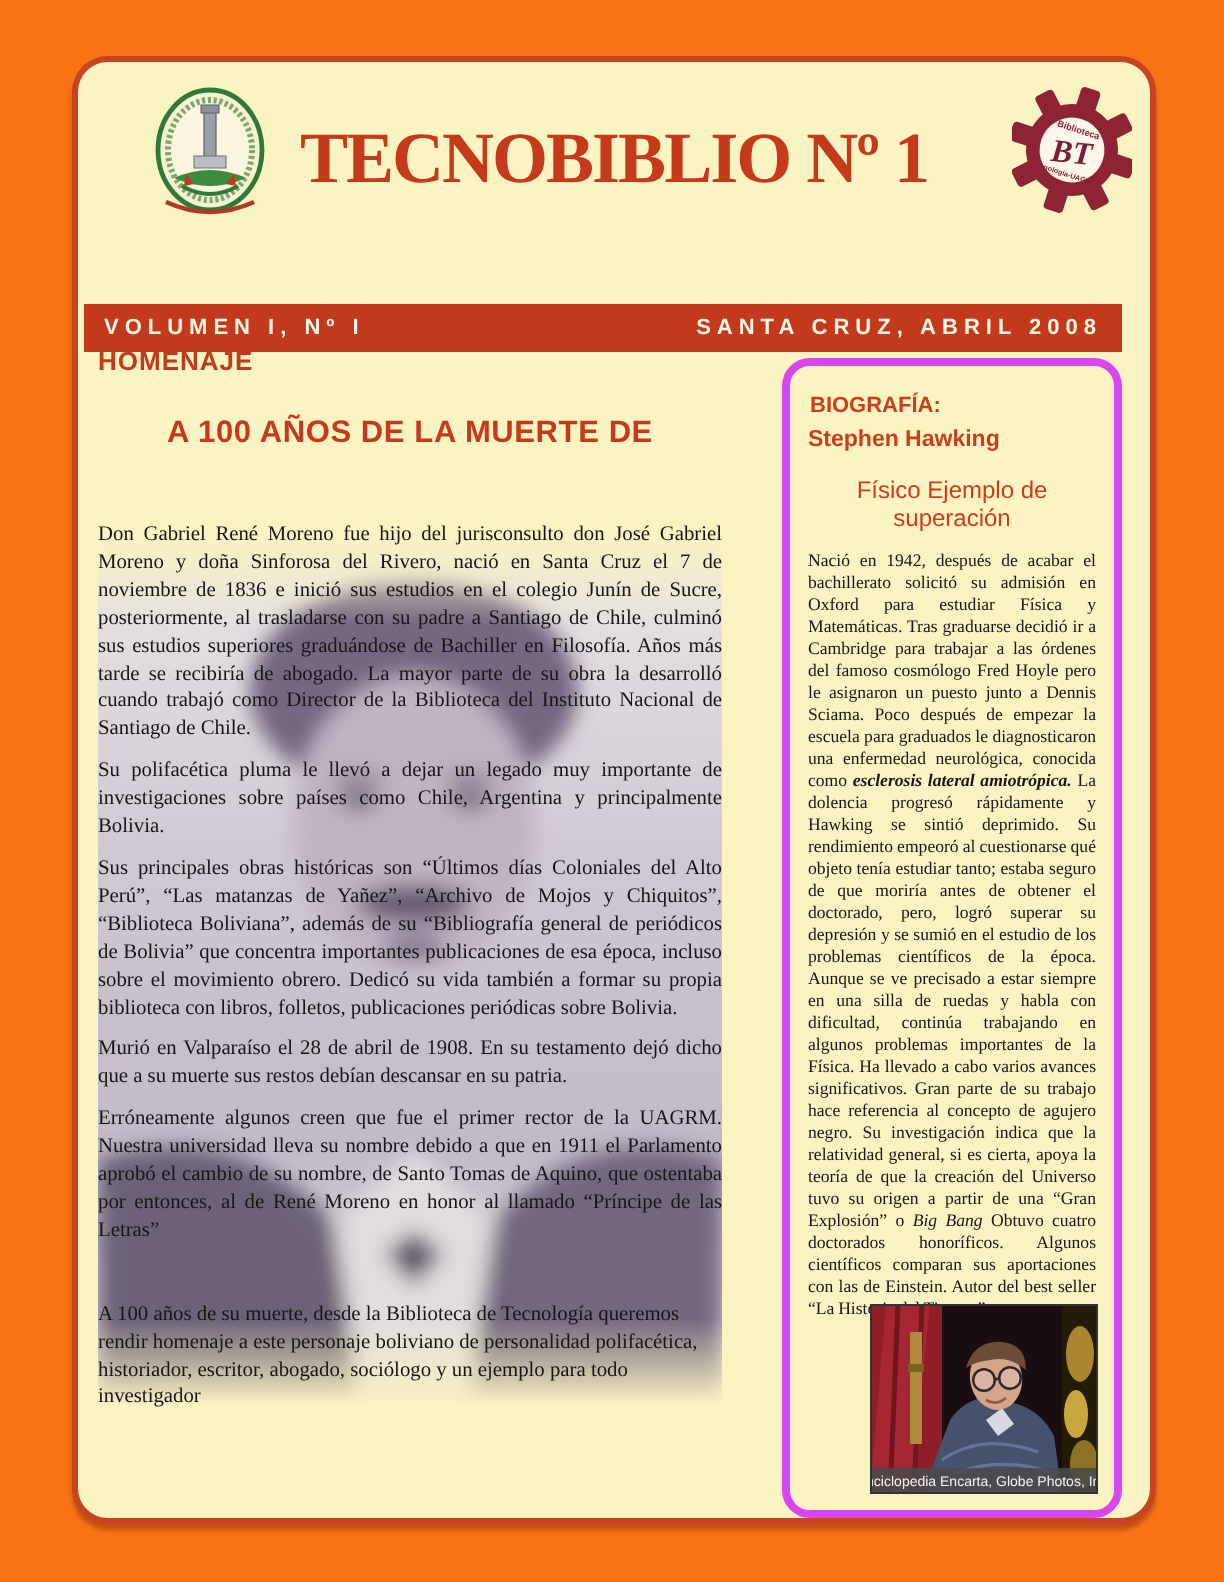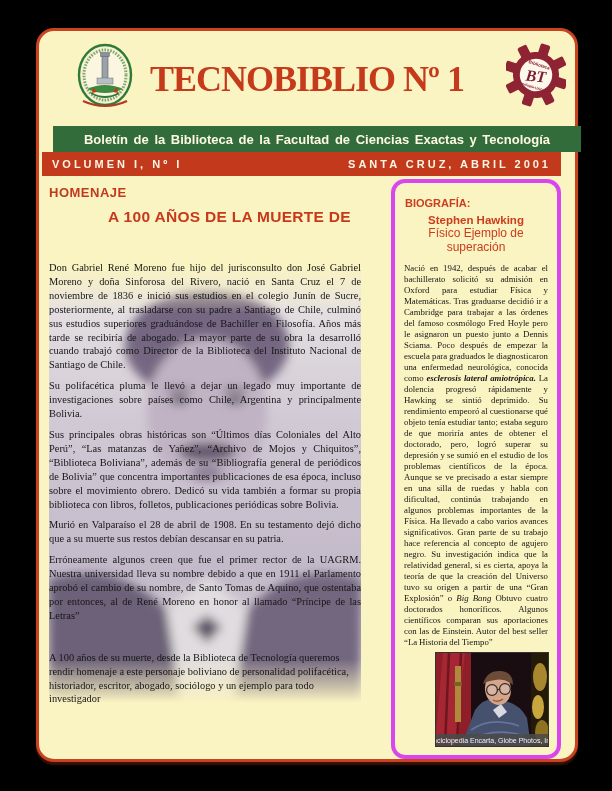--- a/index.html
+++ b/index.html
@@ -1,16 +1,16 @@
 <!DOCTYPE html>
 <html><head>
 <meta charset="utf-8">
 <style>
   html,body{margin:0;padding:0;background:#ffffff;}
-  .page{position:relative;width:612px;height:791px;background:#000000;overflow:hidden;
+  .page{position:relative;width:612px;height:791px;background:#f97316;overflow:hidden;
         font-family:"Liberation Sans",sans-serif;}
   .abs{position:absolute;}
 
   
   .frame{left:36px;top:28px;width:542px;height:734px;background:#faf3c2;
          border:3px solid #c8431f;border-radius:18px;box-sizing:border-box;
          box-shadow:0 3px 2px rgba(130,40,15,.45);}
 
   
   .masthead{left:104px;top:50px;width:400px;height:52px;line-height:52px;text-align:center;
@@ -23,34 +23,34 @@
   .greenbar{left:50px;top:123px;width:528px;height:26px;background:#336c3b;
             display:flex;align-items:center;justify-content:center;}
   .greenbar span{color:#fdf9e2;font-weight:bold;font-size:13px;word-spacing:2px;}
   .redbar{left:39px;top:149px;width:519px;height:24px;background:#c23a1b;
           display:flex;align-items:center;justify-content:space-between;
           padding:0 10px;box-sizing:border-box;}
   .redbar span{color:#fdf6e4;font-weight:bold;font-size:11px;letter-spacing:3px;}
 
   
   .homenaje{left:46px;top:181px;font-size:13px;font-weight:bold;color:#c03a1e;letter-spacing:.5px;}
-  .ltitle{left:56px;top:203px;width:292px;text-align:right;color:#c8391c;
+  .ltitle{left:56px;top:203px;width:292px;text-align:center;color:#c8391c;
           font-weight:bold;font-size:15.5px;line-height:21px;letter-spacing:.3px;}
   .watermark{left:46px;top:264px;}
   .ltext{left:46px;top:252px;width:312px;padding-top:6px;
          font-family:"Liberation Serif",serif;font-size:10.4px;line-height:13.9px;
          color:#161616;}
   .ltext p{margin:0 0 7px 0;text-align:justify;}
   .ltext p.last{text-align:left;margin-top:28px;}
 
   
   .biobox{left:388px;top:176px;width:170px;height:580px;box-sizing:border-box;
           border:4px solid #d946ef;border-radius:14px;padding:14px 9px 0 9px;overflow:hidden;}
   .biolabel{font-size:11px;font-weight:bold;color:#cc3d1d;margin:0 0 5px 1px;}
-  .bioname{text-align:center;font-size:11.5px;font-weight:bold;color:#cc3d1d;margin-bottom:0;}
+  .bioname{font-size:11.5px;font-weight:bold;color:#cc3d1d;margin-bottom:12px;}
   .biosub{text-align:center;font-size:12px;font-weight:normal;color:#cc3d1d;margin-bottom:9px;}
   .biobody{font-family:"Liberation Serif",serif;font-size:8.8px;line-height:11px;
            text-align:justify;color:#161616;word-spacing:-0.3px;}
   .seg.bi{font-weight:bold;font-style:italic;}
   .seg.it{font-style:italic;}
 
   
   .photo{left:432px;top:649px;width:114px;height:95px;}
   .photo svg{display:block;}
 
@@ -91,30 +91,27 @@
           <rect x="-5" y="-32" width="10" height="12" rx="2" transform="rotate(270)"></rect>
           <rect x="-5" y="-32" width="10" height="12" rx="2" transform="rotate(315)"></rect>
         </g>
         <circle r="17" fill="#fdf8ea" stroke="#8e2334" stroke-width="1.6"></circle>
         <text x="0" y="-9" text-anchor="middle" font-size="4.6" font-weight="bold" fill="#8e2334">Biblioteca</text>
         <text class="serifT" x="0" y="6.5" text-anchor="middle" font-size="16" font-style="italic" font-weight="bold" fill="#7a1f3a" transform="rotate(-12)">BT</text>
         <text x="0" y="13.5" text-anchor="middle" font-size="3.6" font-weight="bold" fill="#8e2334">Tecnología-UAGRM</text>
       </g>
     </svg>
 
-    <div class="abs greenbar" style="left:14px;top:95px;">
-      <span>Boletín de la Biblioteca de la Facultad de Ciencias Exactas y Tecnología</span>
-    </div>
 
     <div class="abs redbar" style="left:3px;top:121px;">
       <span>VOLUMEN I, Nº I</span>
-      <span>SANTA CRUZ, ABRIL 2001</span>
-    </div>
-
-    <div class="abs homenaje" style="left:10px;top:154px;">HOMENAJE</div>
+      <span>SANTA CRUZ, ABRIL 2008</span>
+    </div>
+
+    <div class="abs homenaje" style="left:10px;top:142px;">HOMENAJE</div>
 
     <div class="abs ltitle" style="left:20px;top:175px;">
       <div>A 100 AÑOS DE LA MUERTE DE</div>
     </div>
 
     <svg class="abs watermark" width="312" height="436" viewBox="0 0 312 436" style="left:10px;top:236px;">
       <defs>
         <linearGradient id="wmg" x1="0" y1="0" x2="0" y2="1">
           <stop offset="0" stop-color="#e9e5f0"></stop>
           <stop offset="0.35" stop-color="#c9c1d9"></stop>

